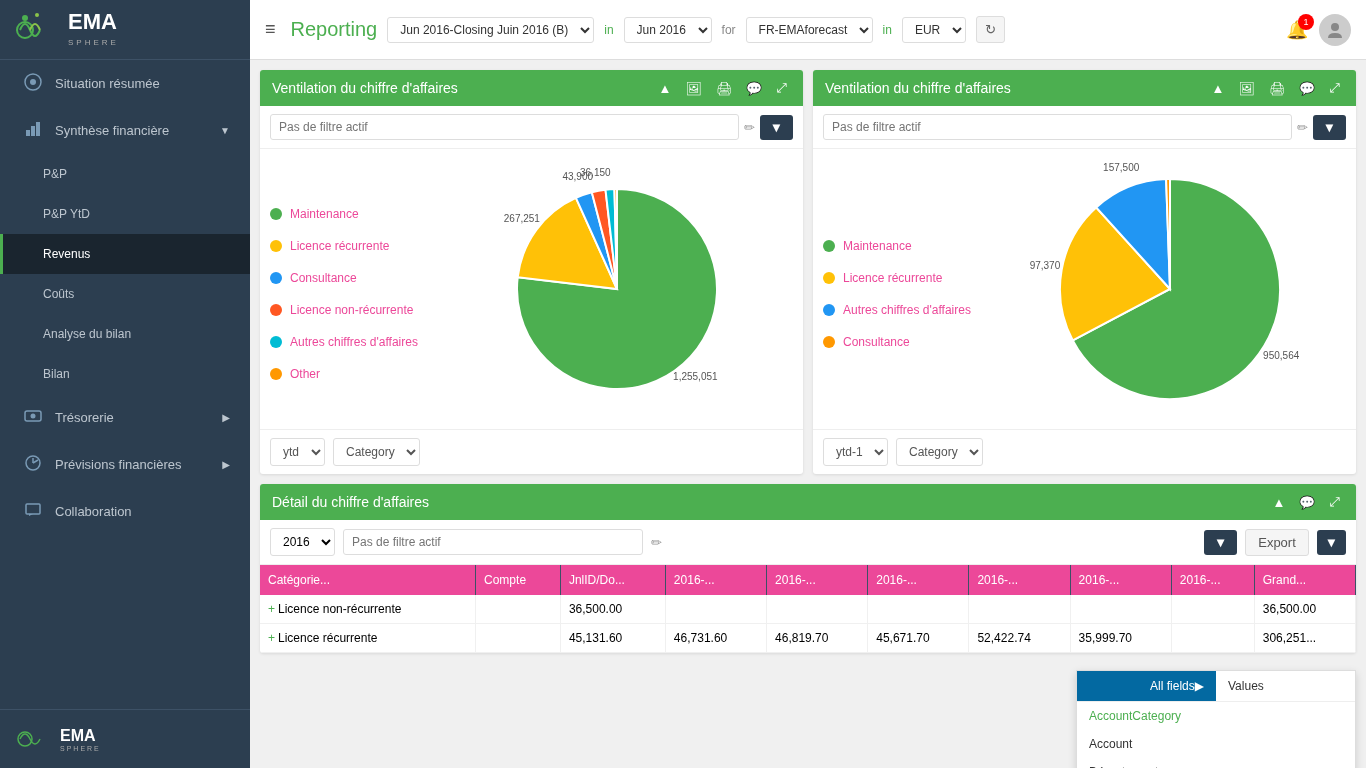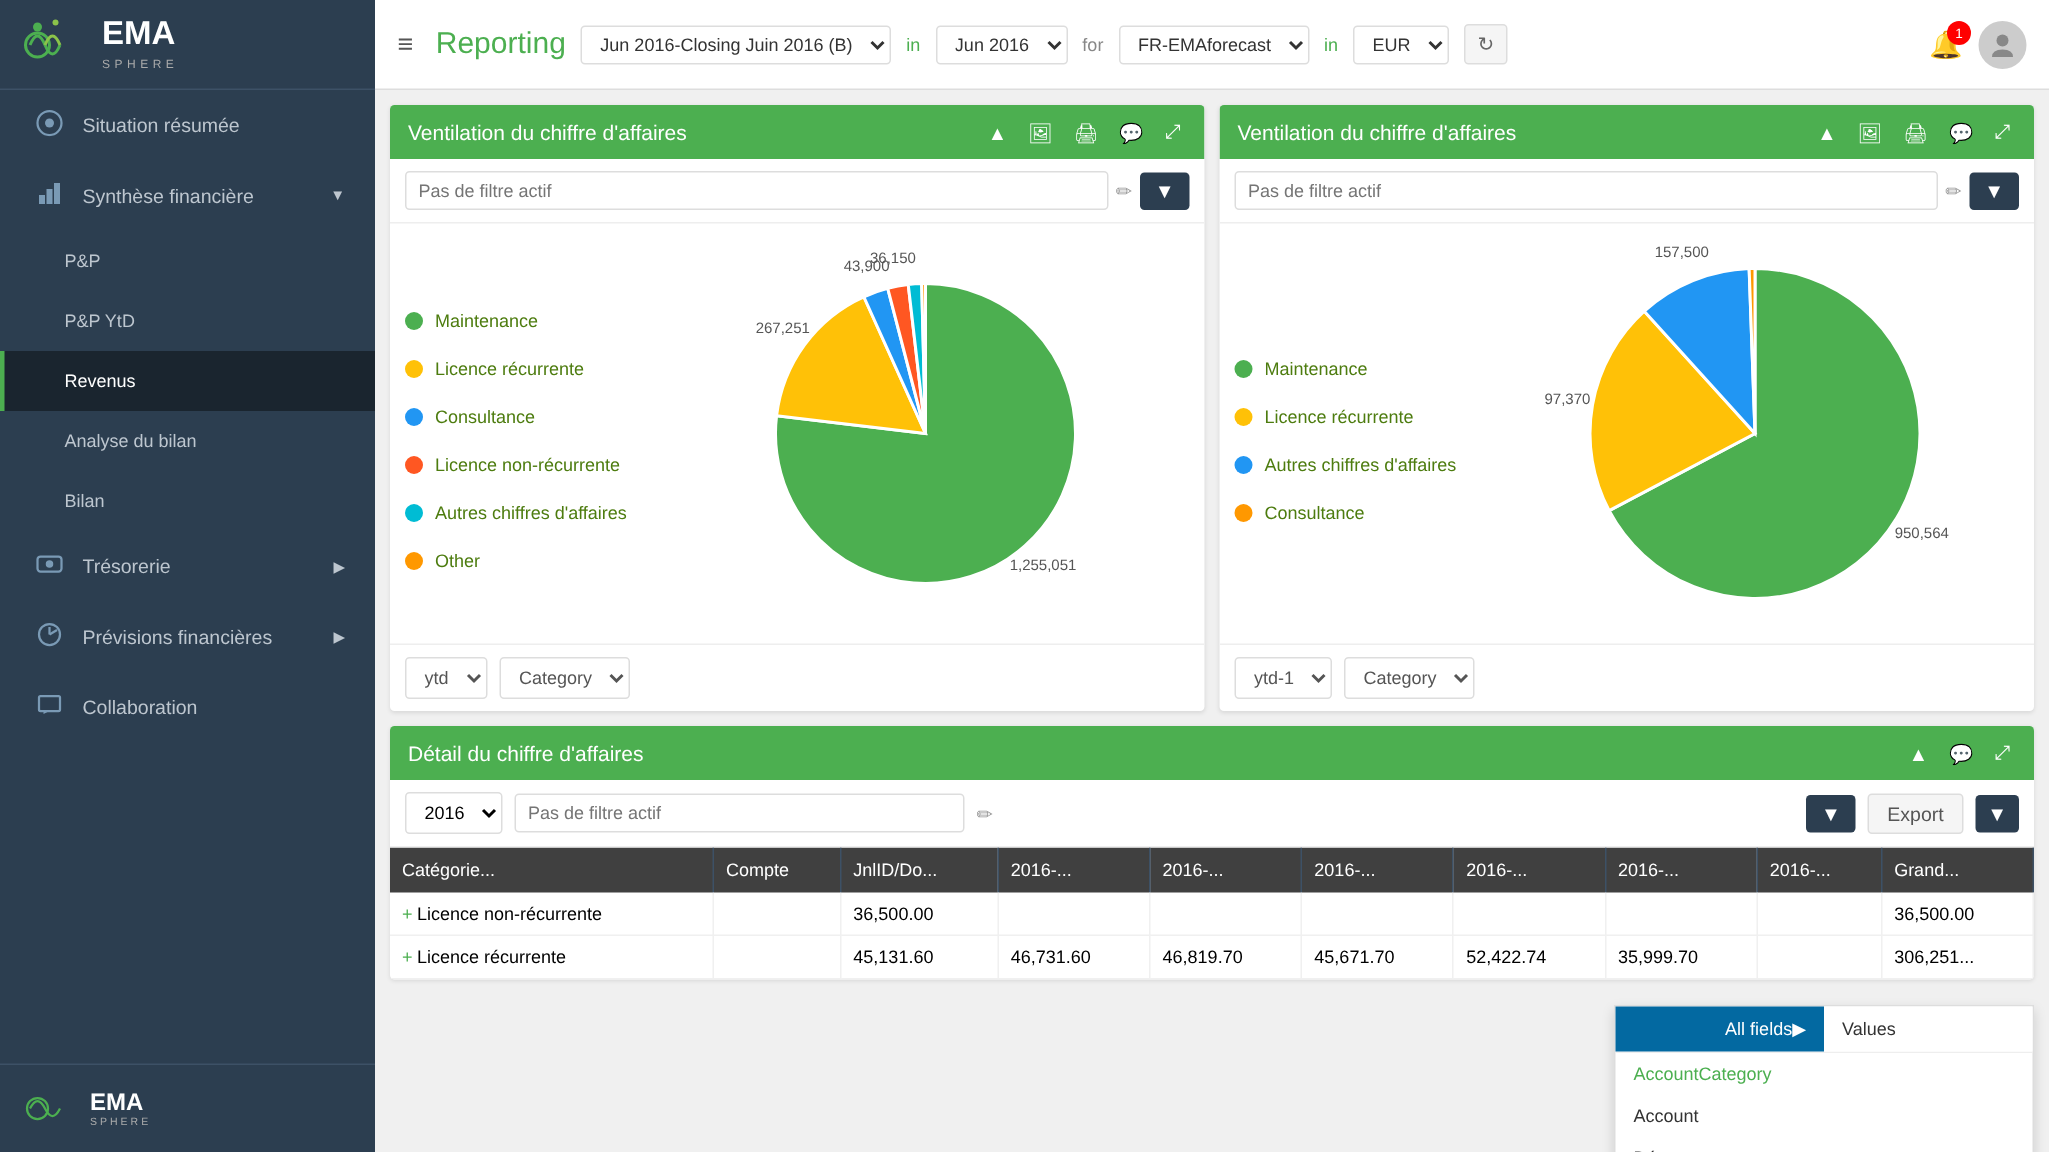--- a/index.html
+++ b/index.html
@@ -213,21 +213,21 @@
 
     .legend {
       min-width: 160px;
     }
     .legend-item {
       display: flex;
       align-items: center;
       gap: 8px;
       margin-bottom: 8px;
       font-size: 12px;
-      color: #4d7c0f;
+      color: #ec4899;
       margin-top: 18px;
     }
     .legend-dot {
       width: 12px;
       height: 12px;
       border-radius: 50%;
       flex-shrink: 0;
     }
 
     .pie-container {
@@ -294,21 +294,21 @@
       border-radius: 3px;
       cursor: pointer;
     }
 
     .data-table {
       width: 100%;
       border-collapse: collapse;
       font-size: 12px;
     }
     .data-table th {
-      background: #404040;
+      background: #ec4899;
       color: white;
       padding: 8px 8px;
       text-align: left;
       font-weight: 500;
       border-right: 1px solid #3d5166;
       white-space: nowrap;
     }
     .data-table td {
       padding: 7px 8px;
       border-bottom: 1px solid #f0f0f0;
@@ -409,20 +409,23 @@
     </div>
 
     <div class="nav-item sub">
       <span>P&amp;P YtD</span>
     </div>
 
     <div class="nav-item sub active">
       <span>Revenus</span>
     </div>
 
+    <div class="nav-item sub">
+      <span>Coûts</span>
+    </div>
 
     <div class="nav-item sub">
       <span>Analyse du bilan</span>
     </div>
 
     <div class="nav-item sub">
       <span>Bilan</span>
     </div>
 
     <div class="nav-item">

